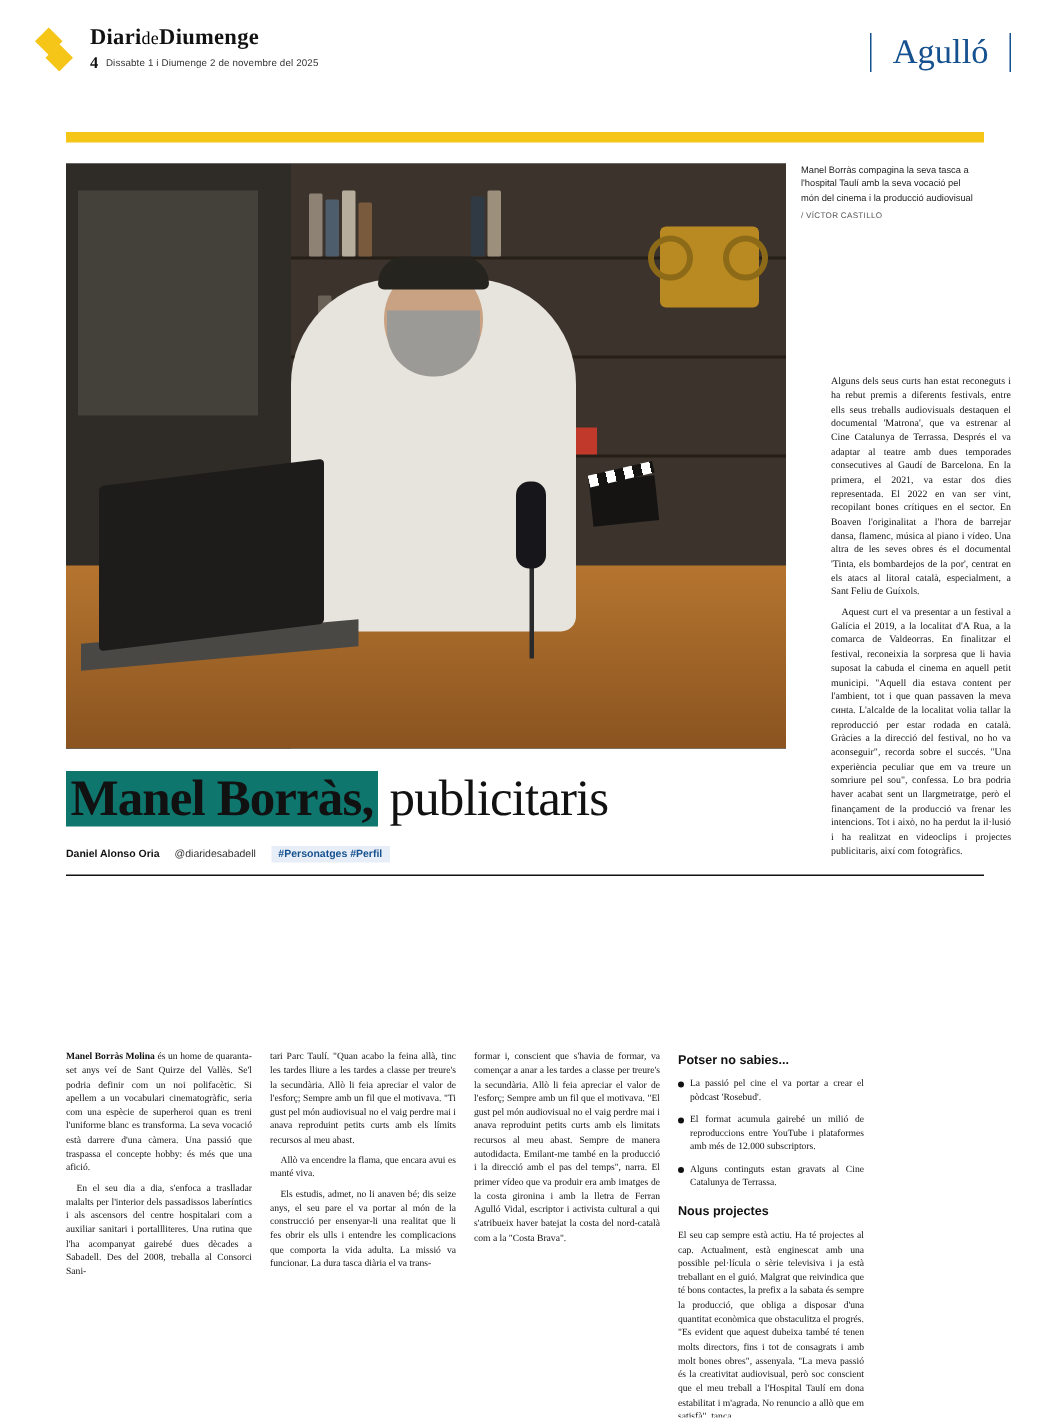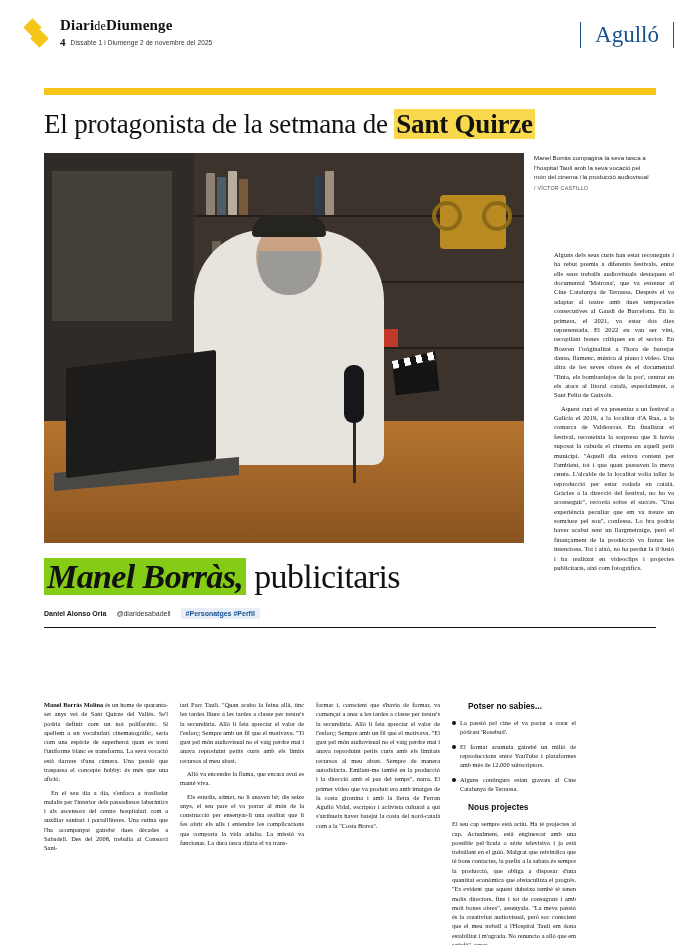--- a/index.html
+++ b/index.html
@@ -154,21 +154,21 @@
   }
   .lead-col p{margin:0 0 4px 0;text-indent:7px;}
   .lead-col p:first-child{text-indent:0;}
 
   
   .bigtitle{
     margin:16px 44px 0 44px;width:500px;
     font-family:"Liberation Serif", serif;
     font-size:34px;line-height:1.08;color:#111;letter-spacing:-.6px;
   }
-  .bigtitle .name{font-weight:700;background:#84cc16;padding:0 3px;font-style:italic;}
+  .bigtitle .name{font-weight:700;background:#0f766e;padding:0 3px;}
   .bigtitle .reg{font-weight:400;}
 
   
   .byline{
     margin:12px 44px 0 44px;display:flex;align-items:center;gap:10px;
     font-family:"Liberation Sans", sans-serif;font-size:7px;
   }
   .byline .author{font-weight:700;color:#111;}
   .byline .handle{color:#333;}
   .byline .tags{color:#16518f;font-weight:700;background:#e7eef7;padding:2px 5px;}
@@ -184,21 +184,21 @@
     width:124px;flex:0 0 auto;
     font-family:"Liberation Serif", serif;
     font-size:6.4px;line-height:1.45;text-align:justify;color:#111;
     hyphens:auto;
   }
   .col p{margin:0 0 4px 0;text-indent:7px;}
   .col p.first{text-indent:0;}
   .col p.first b{font-weight:700;}
   .boxhead{
     font-family:"Liberation Sans", sans-serif;
-    font-size:8.4px;font-weight:700;color:#111;margin:0 0 6px 16px;
+    font-size:8.4px;font-weight:700;color:#111;margin:0 0 6px 0;
   }
   .bullets{margin:0;padding:0;list-style:none;}
   .bullets li{
     font-family:"Liberation Serif", serif;
     font-size:6.4px;line-height:1.45;text-align:justify;margin-bottom:5px;
     position:relative;padding-left:8px;
   }
   .bullets li:before{
     content:"";position:absolute;left:0;top:3px;width:4px;height:4px;border-radius:50%;background:#111;
   }
@@ -225,23 +225,20 @@
     </div>
     <div class="section-tags">
       <span class="vbar"></span>
       <span class="sec">Agulló</span>
       <span class="vbar"></span>
     </div>
   </div>
 
   <div class="yellow-rule"></div>
 
-  <div class="kicker">
-    <span>El protagonista de la setmana de </span><span class="hl">Sant Quirze</span>
-  </div>
 
   <div class="media-row">
     <div class="photo">
       <div class="ph-wall"></div>
       <div class="ph-left">
           <div class="ph-window"></div>
         </div>
       <div class="ph-shelf">
         <div class="row" style="top:62px"></div>
         <div class="row" style="top:128px"></div>

